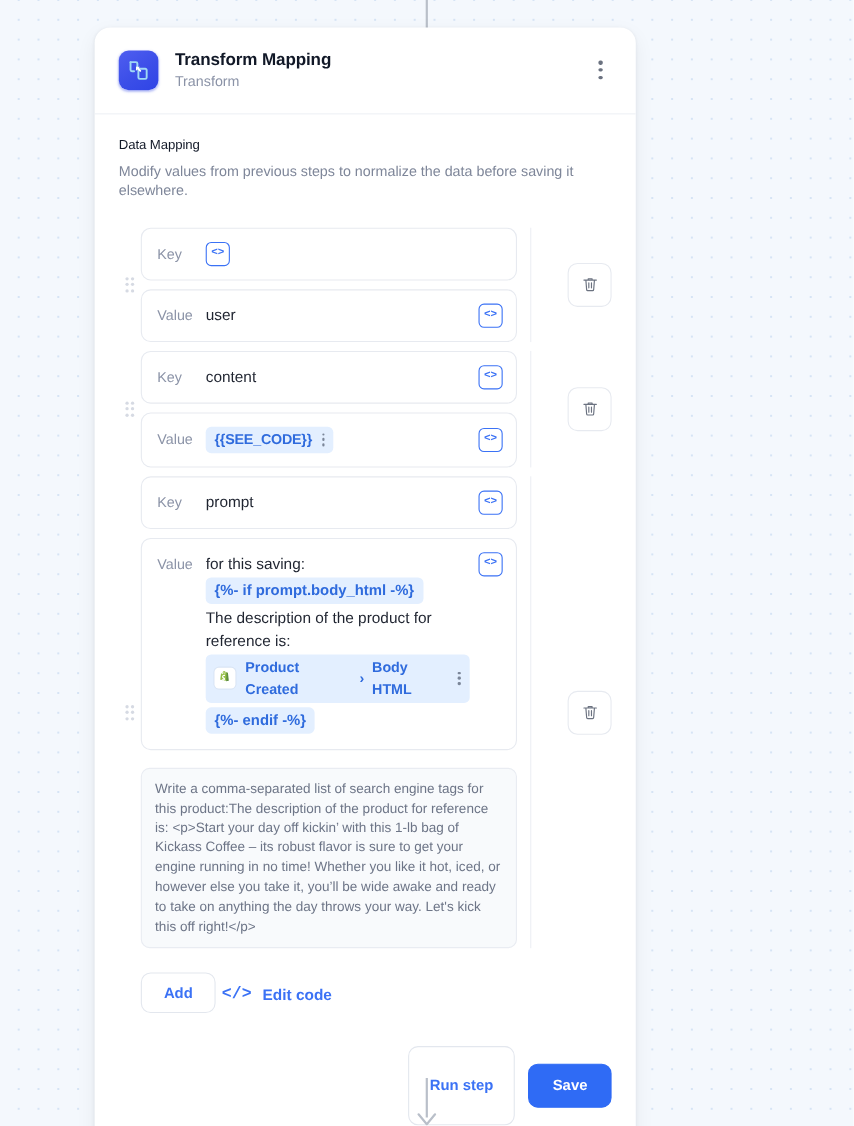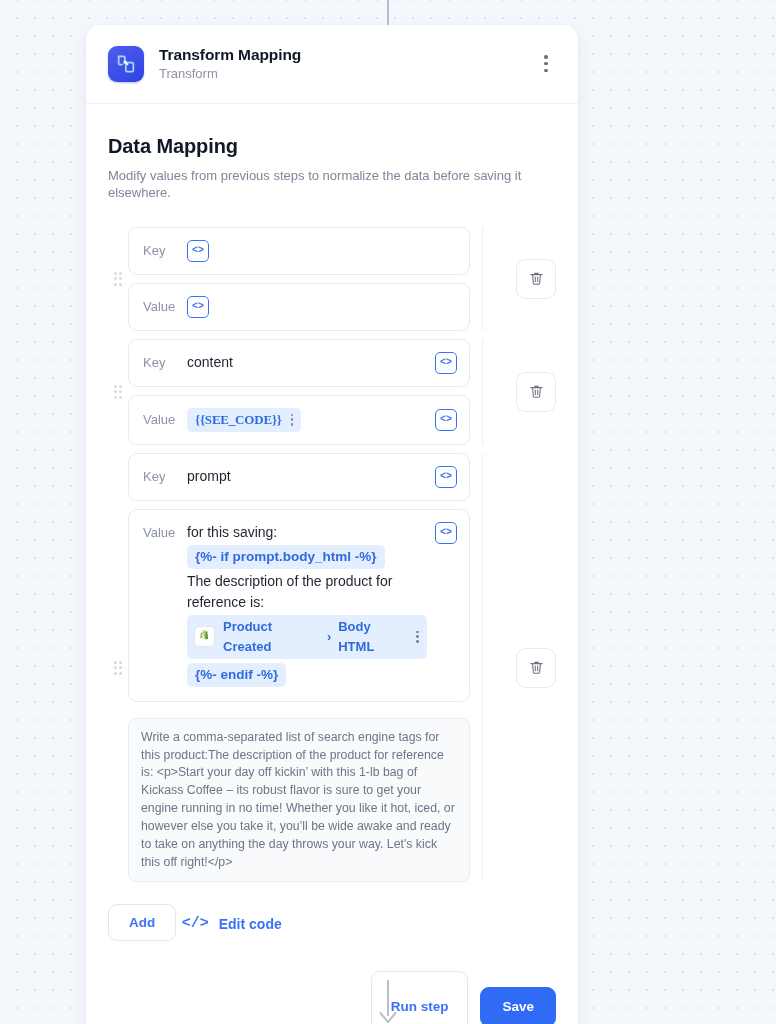--- a/index.html
+++ b/index.html
@@ -81,25 +81,24 @@
   }
   .kebab span {
     width: 3.3px; height: 3.3px; border-radius: 50%;
     background: #6b7280;
     display: block;
   }
 
   .card-body { padding: 20px 22px 22px 22px; }
 
   .section-title {
-    font-size: 20px;
-    font-weight: bold;
+    font-size: 12px;
+    font-weight: normal;
     color: #111827;
     letter-spacing: -0.1px;
-    margin-top: 11px;
   }
   .section-desc {
     font-size: 13px;
     color: #7e8699;
     margin-top: 9px;
     line-height: 1.35;
   }
 
   
   .mappings { margin-top: 25px; }
@@ -189,21 +188,21 @@
     color: #2f6bdd;
     font-size: 13px;
     padding: 2px 8px;
     margin: 2px 0;
     max-width: 100%;
     line-height: 20px;
     font-weight: normal;
     vertical-align: middle;
   }
   .chip.mono {
-    font-family: Liberation Serif, serif;
+    font-family: Liberation Sans, sans-serif;
     font-weight: bold;
     font-size: 13px;
     letter-spacing: -0.2px;
   }
   .chip.liquid {
     font-weight: bold;
     font-size: 13.5px;
   }
   .chip .chip-kebab {
     display: inline-flex;
@@ -262,20 +261,21 @@
     background: #f8fafc;
     padding: 10px 12px;
     font-size: 12.3px;
     line-height: 1.45;
     color: #6d7587;
   }
 
   
   .add-btn {
     margin-top: 22px;
+    margin-left: 20px;
     display: inline-flex;
     align-items: center; justify-content: center;
     padding: 10px 20px;
     border: 1px solid #e3e7ee;
     border-radius: 9px;
     background: #fff;
     color: #3b72f5;
     font-size: 13.5px;
     font-weight: bold;
     cursor: pointer;
@@ -373,20 +373,21 @@
             <i></i>
             <i></i>
         </div>
         <div class="fields">
           <div class="field single">
             <span class="field-label">Key</span>
             <span class="code-toggle">&lt;&gt;</span>
           </div>
           <div class="field single">
             <span class="field-label">Value</span>
+            <span class="field-content">user</span>
             <span class="code-toggle">&lt;&gt;</span>
           </div>
         </div>
         <div class="row-actions">
           <div class="trash-btn">
             <svg width="17" height="17" viewBox="0 0 24 24" fill="none">
               <path d="M4 6.5h16M9.5 6.5V4.8h5v1.7M6.5 6.5l1 12.3a1.4 1.4 0 0 0 1.4 1.3h6.2a1.4 1.4 0 0 0 1.4-1.3l1-12.3" stroke="#6b7280" stroke-width="1.5" stroke-linecap="round" stroke-linejoin="round"></path>
               <path d="M10.3 10v6.5M13.7 10v6.5" stroke="#6b7280" stroke-width="1.5" stroke-linecap="round"></path>
             </svg>
           </div>

